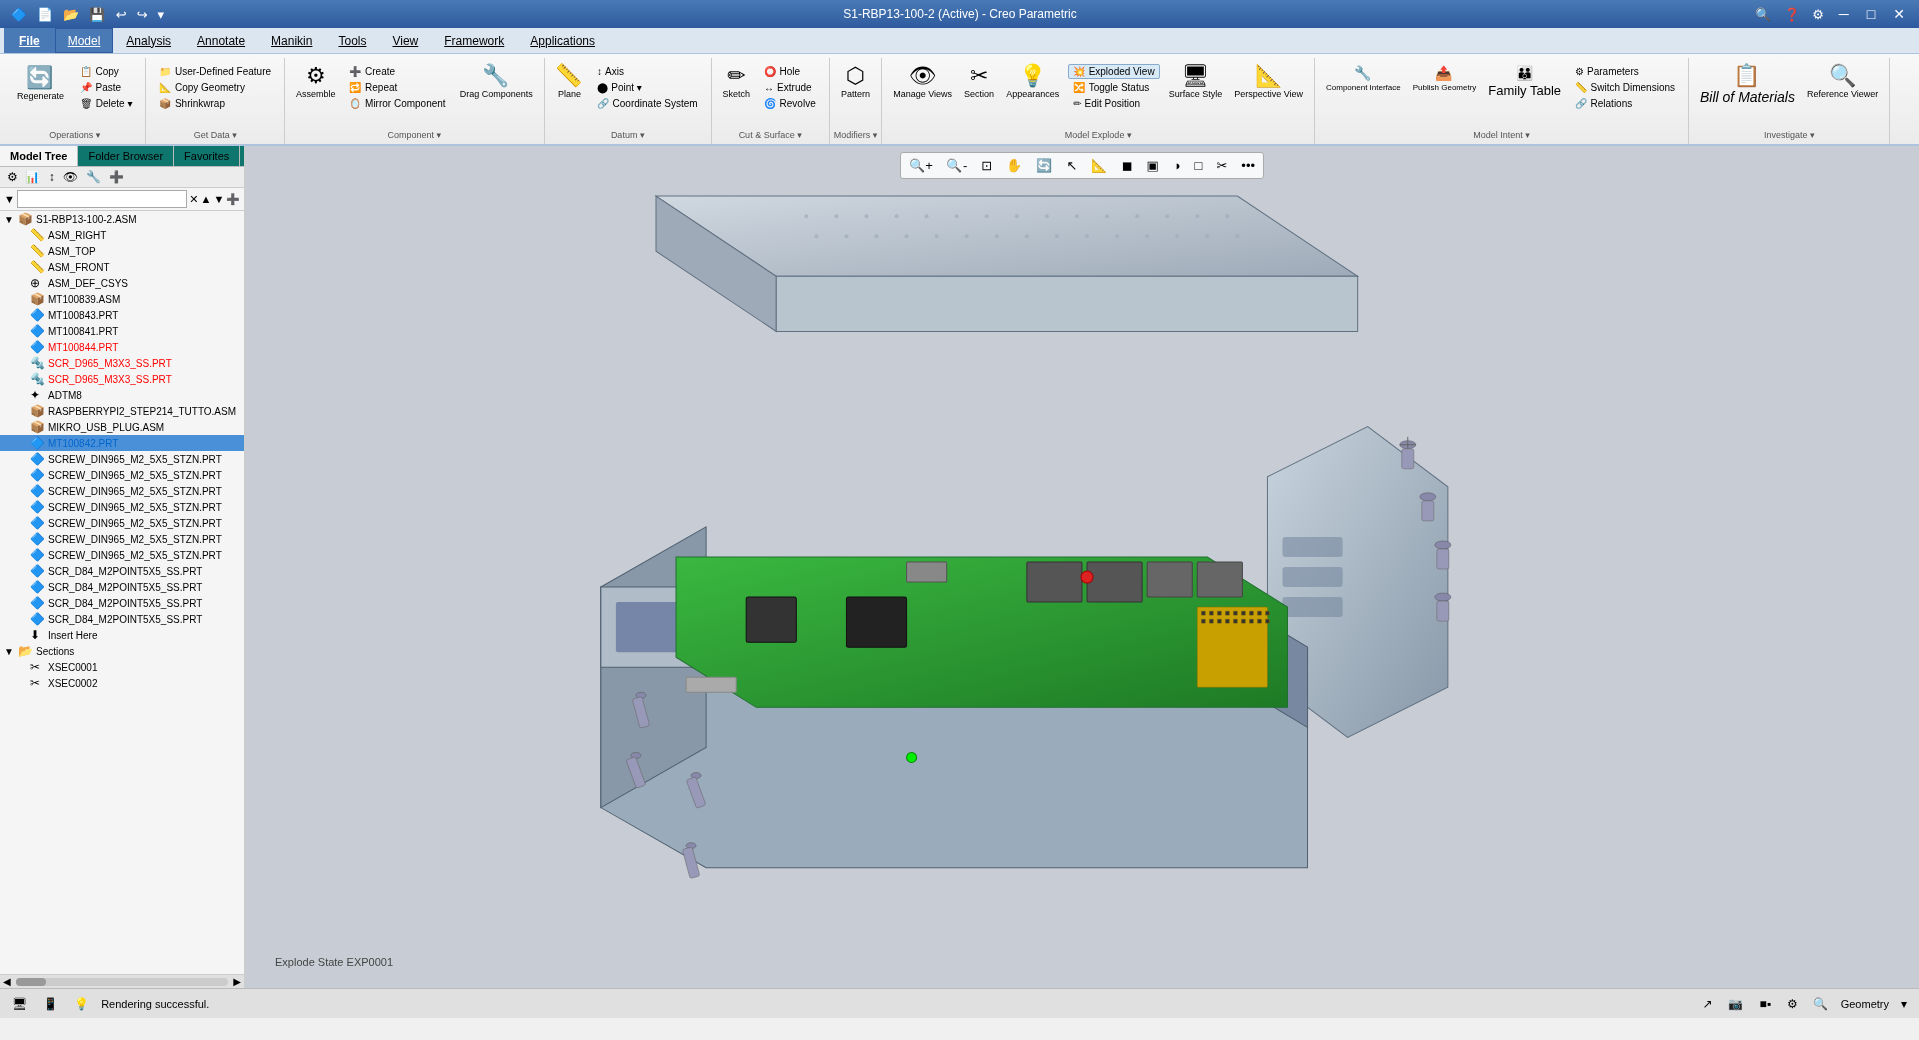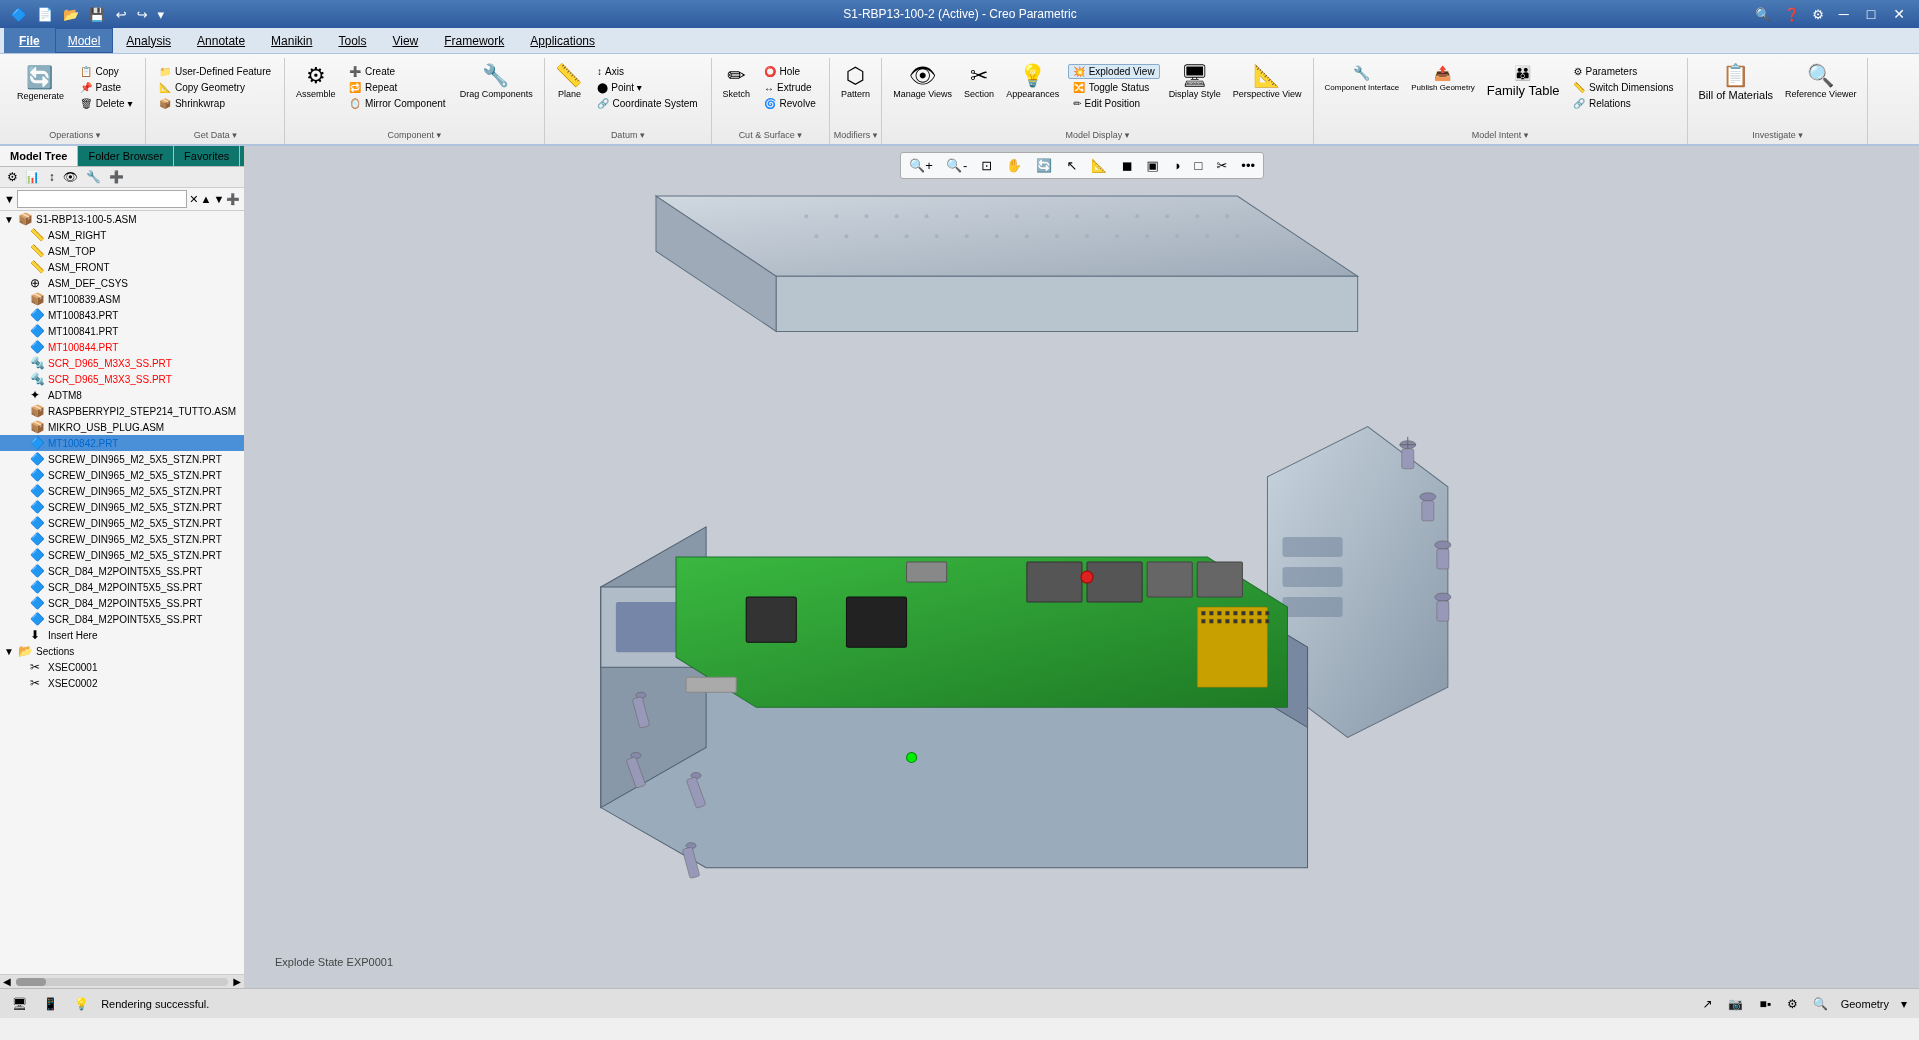--- a/index.html
+++ b/index.html
@@ -445,28 +445,28 @@
           <span>🔀</span>
             <span>Toggle Status</span>
         </div>
         <div class="ribbon-btn-small">
           <span>✏</span>
             <span>Edit Position</span>
         </div>
       </div>
       <div class="ribbon-btn">
         <span class="icon">🖥</span>
-        <span>Display Style</span>
+        <span>Surface Style</span>
       </div>
       <div class="ribbon-btn">
         <span class="icon">📐</span>
         <span>Perspective View</span>
       </div>
     </div>
-    <div class="ribbon-group-label">Model Display ▾</div>
+    <div class="ribbon-group-label">Model Explode ▾</div>
   </div>
 
   <div class="ribbon-group">
     <div class="ribbon-group-content">
       <div class="ribbon-btn">
         <span class="icon-sm">🔧</span>
         <span style="font-size:8px;">Component Interface</span>
       </div>
       <div class="ribbon-btn">
         <span class="icon-sm">📤</span>
@@ -491,21 +491,21 @@
         </div>
       </div>
     </div>
     <div class="ribbon-group-label">Model Intent ▾</div>
   </div>
 
   <div class="ribbon-group">
     <div class="ribbon-group-content">
       <div class="ribbon-btn">
         <span class="icon">📋</span>
-        <span style="font-size:11px;">Bill of Materials</span>
+        <span style="font-size:14px;font-style:italic;">Bill of Materials</span>
       </div>
       <div class="ribbon-btn">
         <span class="icon">🔍</span>
         <span style="font-size:9px;">Reference Viewer</span>
       </div>
     </div>
     <div class="ribbon-group-label">Investigate ▾</div>
   </div>
 </div>
 
@@ -532,21 +532,21 @@
       <span>▲</span>
       <span>▼</span>
       <span>➕</span>
     </div>
     <div id="model-tree-content">
 
     <div class="tree-item">
           <span class="indent" style="width:0px; display:inline-block;"></span>
           <span class="expand-icon">▼</span>
           <span class="tree-icon">📦</span>
-          <span class="item-label">S1-RBP13-100-5.ASM</span>
+          <span class="item-label">S1-RBP13-100-2.ASM</span>
         </div>
         <div class="tree-item">
           <span class="indent" style="width:12px; display:inline-block;"></span>
           <span class="expand-icon"> </span>
           <span class="tree-icon">📏</span>
           <span class="item-label">ASM_RIGHT</span>
         </div>
         <div class="tree-item">
           <span class="indent" style="width:12px; display:inline-block;"></span>
           <span class="expand-icon"> </span>

